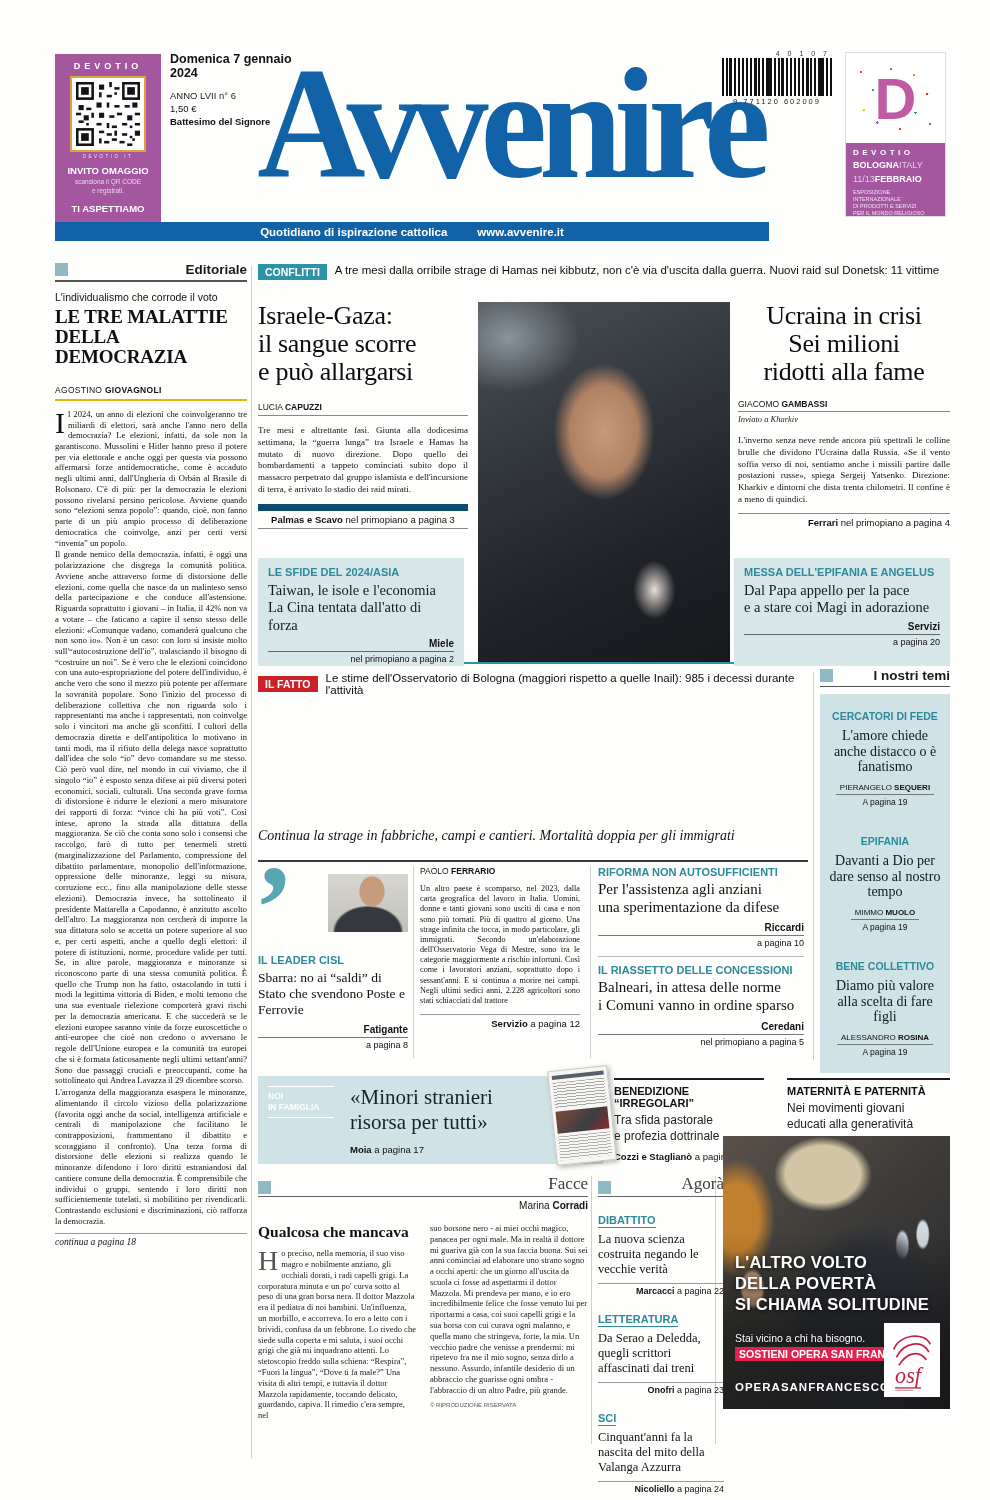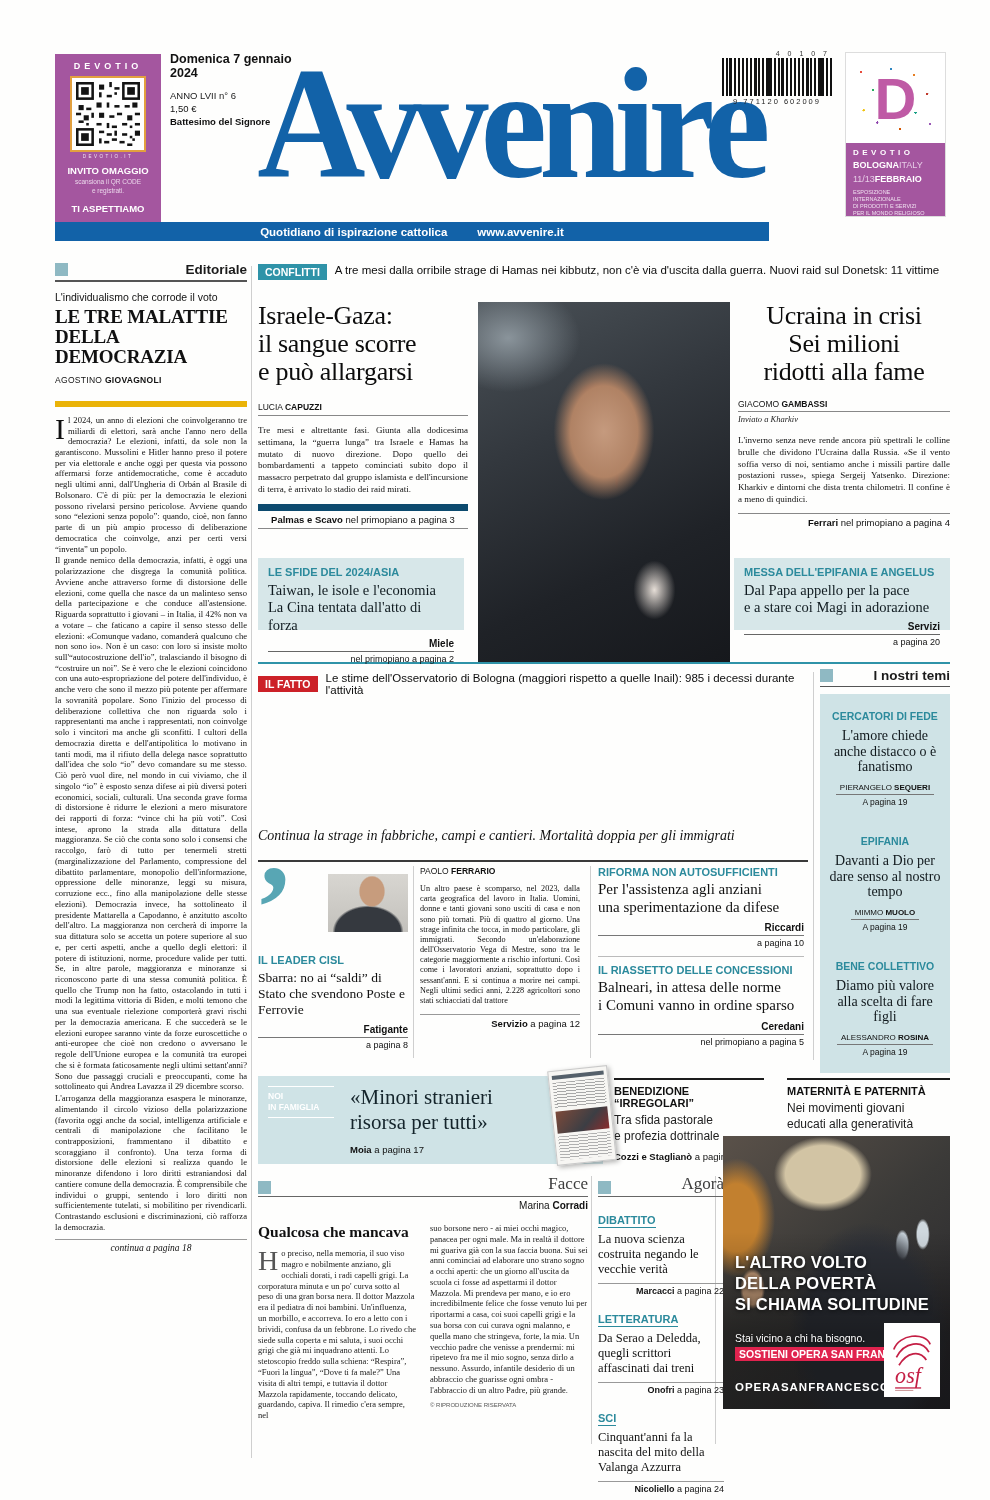--- a/index.html
+++ b/index.html
@@ -71,25 +71,25 @@
   .vline{position:absolute;width:1px;background:#cfcfcf}
   .teal-rule{position:absolute;left:258px;top:662px;width:692px;height:2px;background:var(--teal)}
 
   
   .editorial{position:absolute;left:55px;top:262px;width:192px}
   .sec-head{display:flex;justify-content:space-between;align-items:center;border-bottom:2px solid #555;padding-bottom:3px}
   .sq{width:13px;height:13px;background:#8fb9c3}
   .sec-title{font-size:13.5px;font-weight:bold;color:#1b1b1b}
   .kicker{font-size:10.5px;margin-top:9px;color:#111}
   .ed-headline{font-family:var(--serif);font-size:19px;font-weight:bold;line-height:1.05;margin-top:4px;letter-spacing:-.2px}
-  .byline{margin-top:8px;border-bottom:6px solid #eab308;padding-bottom:16px;font-size:8.5px;letter-spacing:.3px}
+  .byline{margin-top:18px;border-bottom:2px solid #eab308;padding-bottom:4px;font-size:8.5px;letter-spacing:.3px}
   .ed-body{margin-top:8px;font-family:var(--serif);font-size:8.6px;line-height:1.25;text-align:justify;hyphens:auto}
   .ed-body p{margin-bottom:1px}
   .dropcap{float:left;font-family:var(--serif);font-size:30px;line-height:.8;padding:2px 3px 0 0}
-  .ed-footer{margin-top:6px;border-top:1px solid #999;padding-top:3px;text-align:center;font-family:var(--serif);font-style:italic;font-size:9.5px}
+  .ed-footer{margin-top:6px;border-top:1px solid #999;padding-top:3px;text-align:left;font-family:var(--serif);font-style:italic;font-size:9.5px}
 
   
   .conflitti{position:absolute;left:258px;top:264px;width:692px;display:flex;align-items:flex-start}
   .strip-label{color:#fff;font-weight:bold;font-size:10.5px;padding:2px 7px;flex:none}
   .conf-label{background:var(--teal)}
   .strip-text{margin-left:8px;font-size:11.5px;color:#0d0d0d}
 
   
   .israele{position:absolute;left:258px;top:302px;width:210px}
   .news-h{font-family:var(--serif);font-size:26px;line-height:1.08;letter-spacing:-.3px;color:#0c0c0c}
@@ -106,21 +106,21 @@
     radial-gradient(120px 90px at 12% 10%,#8a949b 0%,rgba(60,65,70,0) 60%),
     linear-gradient(155deg,#4a5157 0%,#33383e 35%,#1f2227 70%,#16181c 100%)}
 
   .ucraina{position:absolute;left:738px;top:302px;width:212px}
   .ucr-h{text-align:center}
   .ucr-byline{margin-top:13px;border-bottom:1px solid #888;padding-bottom:2px;font-size:8.5px}
   .ucr-role{font-family:var(--serif);font-style:italic;font-size:8.5px;padding:2px 0;color:#222}
   .ucr-ref{margin-top:8px;border-top:1px solid #888;padding-top:3px;text-align:right;font-size:9.5px}
 
   
-  .teal-box{position:absolute;top:558px;height:72px;background:var(--teal-bg);padding:8px 10px 6px}
+  .teal-box{position:absolute;top:558px;height:108px;background:var(--teal-bg);padding:8px 10px 6px}
   .sfide{left:258px;width:206px}
   .messa{left:734px;width:216px}
   .box-label{color:var(--teal-dark);font-weight:bold;font-size:11px}
   .box-title{font-family:var(--serif);font-size:14.5px;line-height:1.2;margin-top:4px;color:#101b20}
   .box-author{text-align:right;font-size:10px;font-weight:bold;margin-top:4px;border-bottom:1px solid #666;padding-bottom:2px}
   .box-ref{text-align:right;font-size:9px;margin-top:2px}
 
   
   .fatto{position:absolute;left:258px;top:672px;width:550px;display:flex;align-items:center}
   .fatto-label{background:var(--red)}

